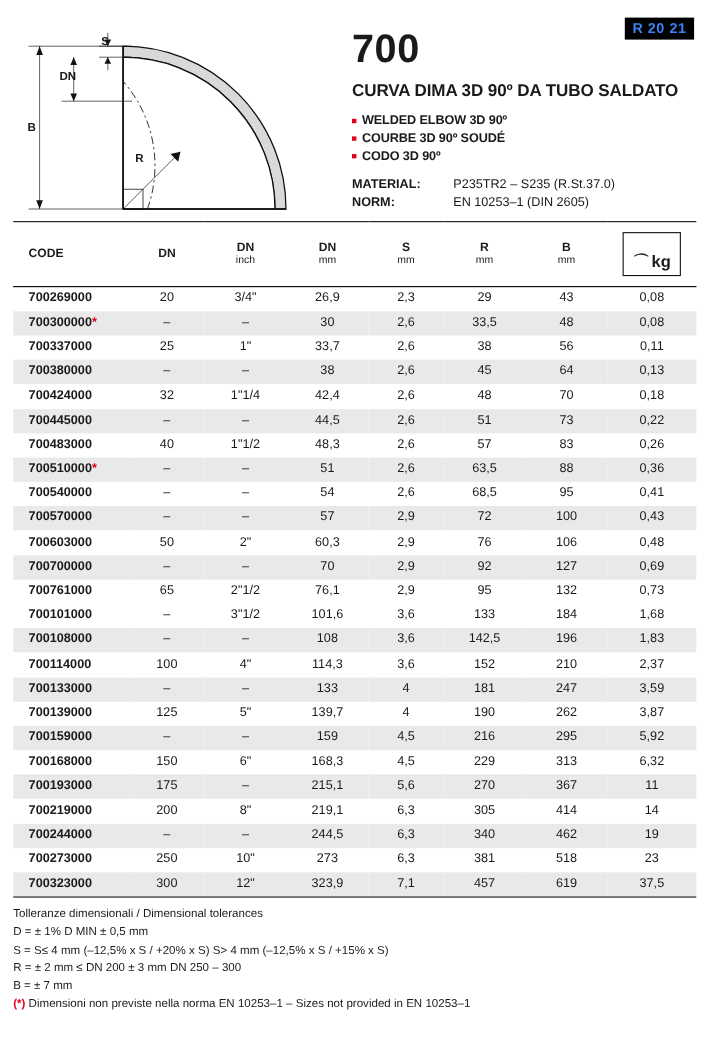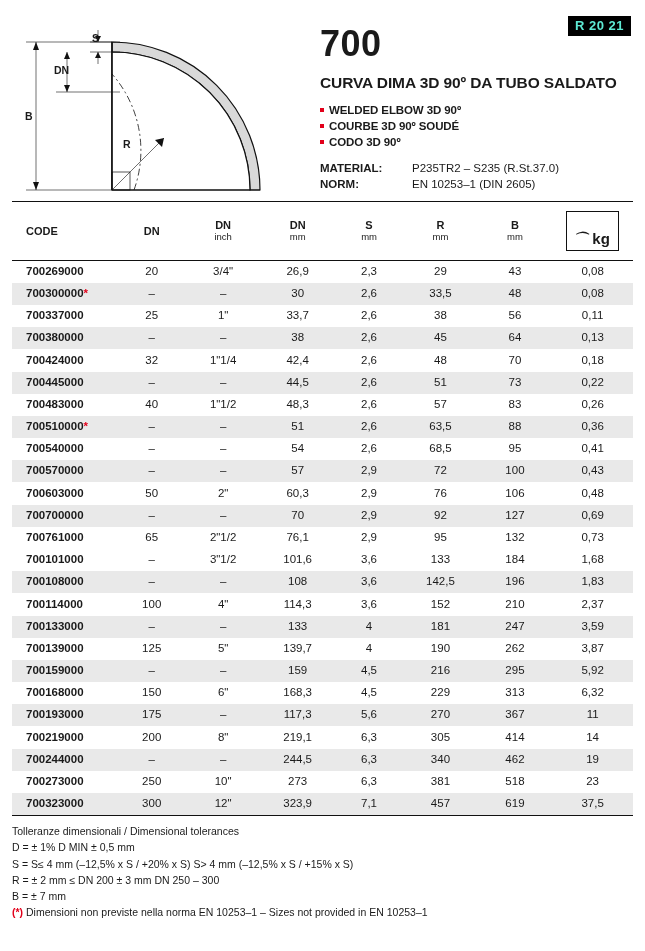--- a/index.html
+++ b/index.html
@@ -35,21 +35,21 @@
   .info-area {
     flex: 1 1 auto;
     padding-left: 8px;
     position: relative;
   }
   .code-badge {
     position: absolute;
     top: 6px;
     right: 2px;
     background: #000;
-    color: #5eead4;
+    color: #3b82f6;
     font-weight: bold;
     font-size: 13px;
     letter-spacing: 0.5px;
     padding: 3px 7px 4px 7px;
     line-height: 1;
   }
   .big-number {
     font-size: 36px;
     font-weight: bold;
     letter-spacing: 0.5px;
@@ -482,21 +482,21 @@
           <td>168,3</td>
           <td>4,5</td>
           <td>229</td>
           <td>313</td>
           <td>6,32</td>
         </tr>
         <tr class="alt">
           <td class="code">700193000</td>
           <td>175</td>
           <td>–</td>
-          <td>117,3</td>
+          <td>215,1</td>
           <td>5,6</td>
           <td>270</td>
           <td>367</td>
           <td>11</td>
         </tr>
         <tr>
           <td class="code">700219000</td>
           <td>200</td>
           <td>8"</td>
           <td>219,1</td>

